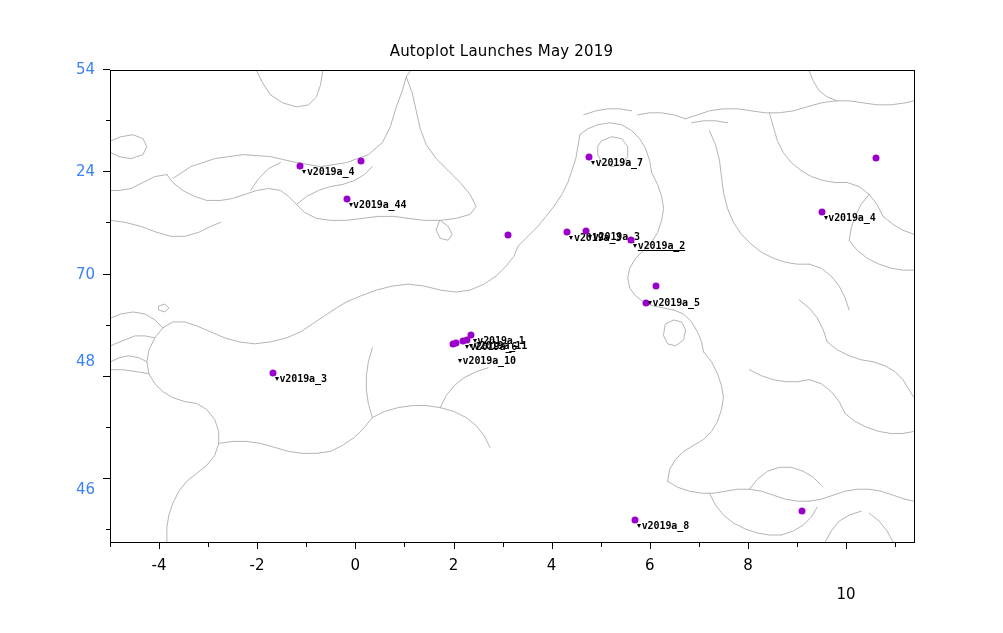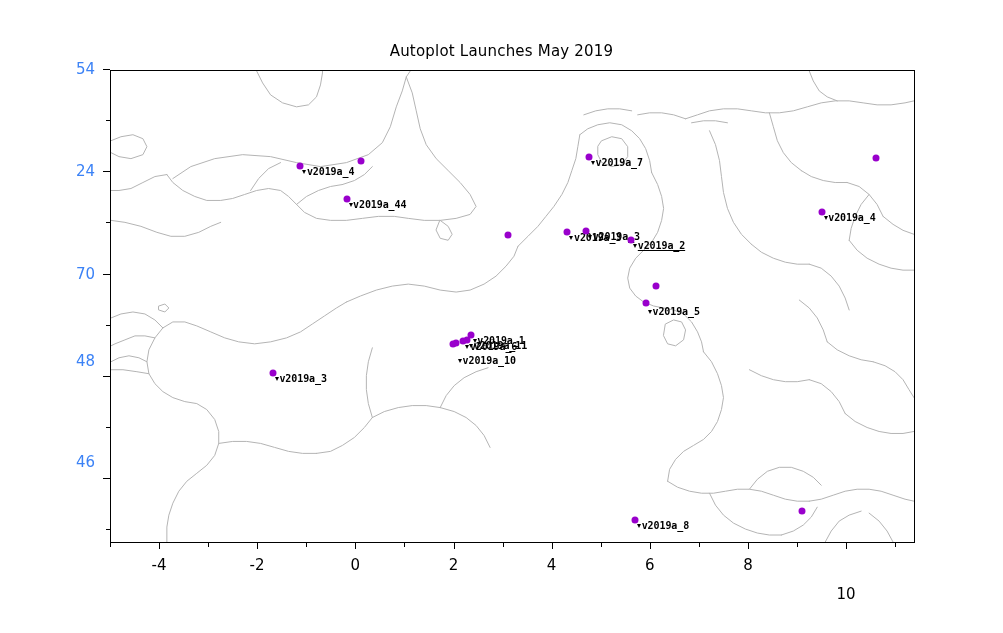--- a/index.html
+++ b/index.html
@@ -214,21 +214,21 @@
   <div class="tick-y" style="top:273.6px;"></div>
   <div class="tick-y" style="top:171.2px;"></div>
   <div class="tick-y" style="top:68.9px;"></div>
 
   <div class="tick-y minor" style="top:529.4px;"></div>
   <div class="tick-y minor" style="top:427.1px;"></div>
   <div class="tick-y minor" style="top:324.7px;"></div>
   <div class="tick-y minor" style="top:222.4px;"></div>
   <div class="tick-y minor" style="top:120.1px;"></div>
 
-  <div class="lbl-y" style="top:453px;">46</div>
+  <div class="lbl-y" style="top:480px;">46</div>
   <div class="lbl-y" style="top:352px;">48</div>
   <div class="lbl-y" style="top:264.6px;">70</div>
   <div class="lbl-y" style="top:162.2px;">24</div>
   <div class="lbl-y" style="top:59.9px;">54</div>
 
   <div id="points-layer">
       <div class="pt" style="left: 300.451px; top: 165.623px; width: 7px; height: 7px; background: rgb(153, 0, 204); transform: translate(-3.5px, -3.5px);"></div>
       <div class="ptlabel" style="left: 302.451px; top: 166.623px;"><span class="marker-tri"></span><span>v2019a_4</span></div>
       <div class="pt" style="left: 361.317px; top: 161.021px; width: 7px; height: 7px; background: rgb(153, 0, 204); transform: translate(-3.5px, -3.5px);"></div>
       <div class="pt" style="left: 346.591px; top: 199.372px; width: 7px; height: 7px; background: rgb(153, 0, 204); transform: translate(-3.5px, -3.5px);"></div>
@@ -240,21 +240,21 @@
       <div class="ptlabel" style="left: 823.738px; top: 213.156px;"><span class="marker-tri"></span><span>v2019a_4</span></div>
       <div class="pt" style="left: 567.476px; top: 232.098px; width: 7px; height: 7px; background: rgb(153, 0, 204); transform: translate(-3.5px, -3.5px);"></div>
       <div class="ptlabel" style="left: 569.476px; top: 233.098px;"><span class="marker-tri"></span><span>v2019a_3</span></div>
       <div class="pt" style="left: 586.128px; top: 231.076px; width: 7px; height: 7px; background: rgb(153, 0, 204); transform: translate(-3.5px, -3.5px);"></div>
       <div class="ptlabel" style="left: 588.128px; top: 232.076px;"><span class="marker-tri"></span><span>v2019a_3</span></div>
       <div class="pt" style="left: 507.591px; top: 234.655px; width: 7px; height: 7px; background: rgb(153, 0, 204); transform: translate(-3.5px, -3.5px);"></div>
       <div class="pt" style="left: 631.287px; top: 240.28px; width: 7px; height: 7px; background: rgb(153, 0, 204); transform: translate(-3.5px, -3.5px);"></div>
       <div class="ptlabel" style="left: 633.287px; top: 241.28px; text-decoration: underline;"><span class="marker-tri"></span><span>v2019a_2</span></div>
       <div class="pt" style="left: 655.829px; top: 285.79px; width: 7px; height: 7px; background: rgb(153, 0, 204); transform: translate(-3.5px, -3.5px);"></div>
       <div class="pt" style="left: 646.012px; top: 302.665px; width: 7px; height: 7px; background: rgb(153, 0, 204); transform: translate(-3.5px, -3.5px);"></div>
-      <div class="ptlabel" style="left: 648.012px; top: 307px; text-align: center;"><span class="marker-tri"></span><span>v2019a_5</span></div>
+      <div class="ptlabel" style="left: 648.012px; top: 298px; text-align: center;"><span class="marker-tri"></span><span>v2019a_5</span></div>
       <div class="pt" style="left: 470.777px; top: 334.88px; width: 7px; height: 7px; background: rgb(153, 0, 204); transform: translate(-3.5px, -3.5px);"></div>
       <div class="ptlabel" style="left: 472.777px; top: 335.88px;"><span class="marker-tri"></span><span>v2019a_1</span></div>
       <div class="pt" style="left: 467.341px; top: 339.994px; width: 7px; height: 7px; background: rgb(153, 0, 204); transform: translate(-3.5px, -3.5px);"></div>
       <div class="ptlabel" style="left: 469.341px; top: 340.994px;"><span class="marker-tri"></span><span>v2019a_11</span></div>
       <div class="pt" style="left: 463.415px; top: 341.016px; width: 7px; height: 7px; background: rgb(153, 0, 204); transform: translate(-3.5px, -3.5px);"></div>
       <div class="ptlabel" style="left: 465.415px; top: 342.016px;"><span class="marker-tri"></span><span>v2019a_6</span></div>
       <div class="pt" style="left: 456.052px; top: 343.062px; width: 7px; height: 7px; background: rgb(153, 0, 204); transform: translate(-3.5px, -3.5px);"></div>
       <div class="ptlabel" style="left: 458.052px; top: 356px;"><span class="marker-tri"></span><span>v2019a_10</span></div>
       <div class="pt" style="left: 452.616px; top: 344.084px; width: 7px; height: 7px; background: rgb(153, 0, 204); transform: translate(-3.5px, -3.5px);"></div>
       <div class="pt" style="left: 272.963px; top: 373.231px; width: 7px; height: 7px; background: rgb(153, 0, 204); transform: translate(-3.5px, -3.5px);"></div>

